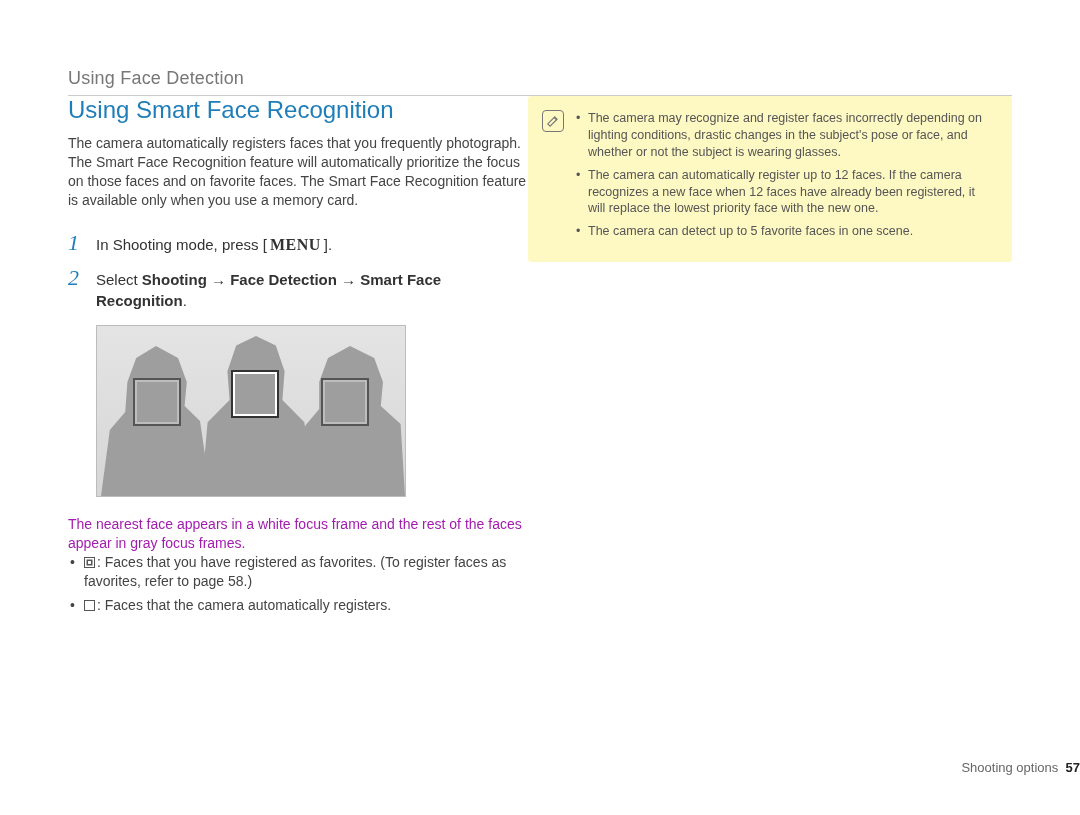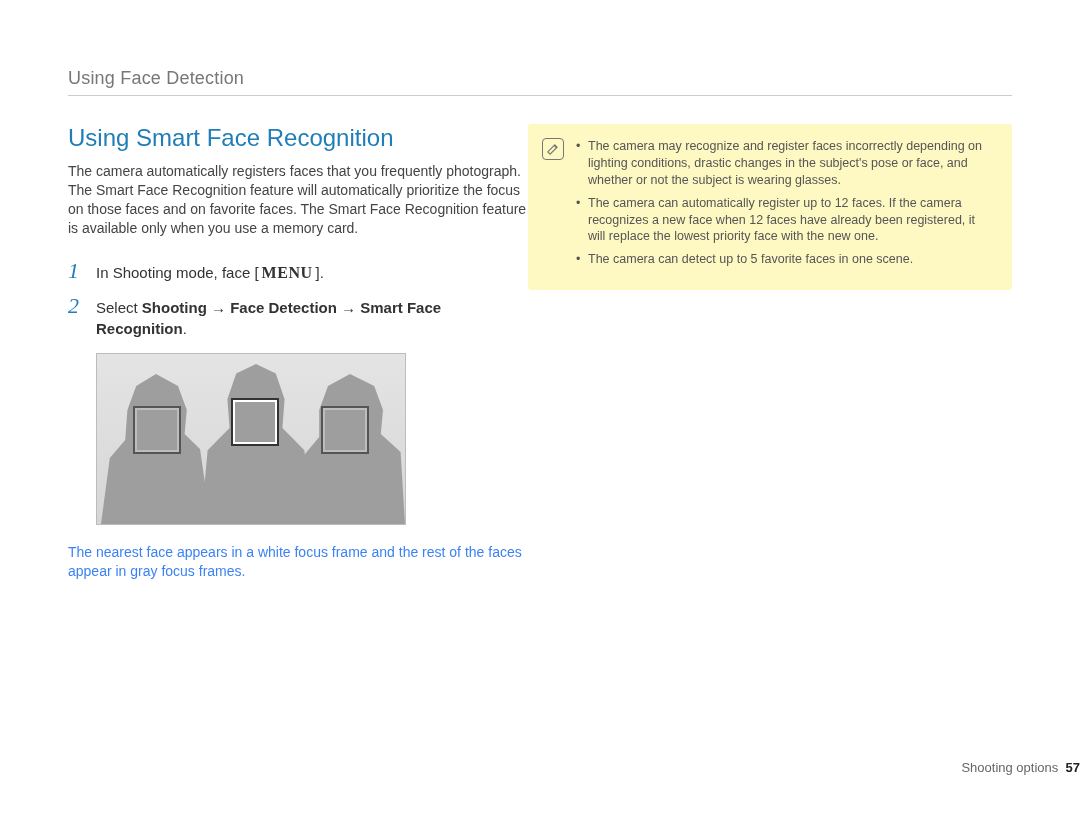--- a/index.html
+++ b/index.html
@@ -11,21 +11,20 @@
     color: #3a3a3a;
     position: relative;
     padding: 68px 68px 0 68px;
   }
   .breadcrumb {
     font-size: 18px;
     color: #777;
     font-weight: 300;
     border-bottom: 1px solid #ccc;
     padding-bottom: 6px;
-    margin-bottom: 28px;
     letter-spacing: 0.2px;
   }
   .columns {
     display: flex;
   }
   .col-left {
     flex: 0 0 460px;
   }
   .col-right {
     flex: 1;
@@ -94,21 +93,21 @@
     position:absolute; width:44px; height:44px;
     border:2px solid #fff; box-shadow:0 0 0 2px #333;
   }
   .face-box.gray { border-color:#bdbdbd; box-shadow:0 0 0 2px #555; }
   .f1 { left:38px; top:54px; }
   .f2 { left:136px; top:46px; } 
   .f3 { left:226px; top:54px; }
   .caption {
     font-size: 14px;
     line-height: 1.35;
-    color: #3b82f6;
+    color: #a21caf;
     margin-bottom: 0;
   }
   .bullets {
     list-style: none;
     font-size: 14px;
     line-height: 1.4;
     color: #444;
   }
   .bullets li { padding-left: 16px; position: relative; margin-bottom: 4px; }
   .bullets li::before {
@@ -154,21 +153,21 @@
 
 <div class="columns">
   <div class="col-left">
     <h2 class="section-title">Using Smart Face Recognition</h2>
     <p class="intro">The camera automatically registers faces that you frequently photograph. The Smart Face Recognition feature will automatically prioritize the focus on those faces and on favorite faces. The Smart Face Recognition feature is available only when you use a memory card.</p>
 
     <ol class="steps">
       <li>
         <span class="step-num">1</span>
         <span class="step-text">
-          <span>In Shooting mode, face [</span><span class="menu-label">MENU</span><span>].</span>
+          <span>In Shooting mode, press [</span><span class="menu-label">MENU</span><span>].</span>
         </span>
       </li>
       <li>
         <span class="step-num">2</span>
         <span class="step-text">
           <span>Select </span><b>Shooting → Face Detection → Smart Face Recognition</b><span>.</span>
         </span>
       </li>
     </ol>
 
@@ -176,20 +175,28 @@
       <div class="person p1"></div>
       <div class="person p2"></div>
       <div class="person p3"></div>
       <div class="face-box gray f1"></div>
       <div class="face-box f2"></div>
       <div class="face-box gray f3"></div>
     </div>
 
     <p class="caption">The nearest face appears in a white focus frame and the rest of the faces appear in gray focus frames.</p>
 
+    <ul class="bullets">
+      <li>
+        <span class="sq-icon double"></span><span>: Faces that you have registered as favorites. (To register faces as favorites, refer to page 58.)</span>
+      </li>
+      <li>
+        <span class="sq-icon"></span><span>: Faces that the camera automatically registers.</span>
+      </li>
+    </ul>
   </div>
 
   <div class="col-right">
     <div class="note-box">
       <span class="note-icon">
         <svg viewBox="0 0 24 24" fill="none" stroke="#777" stroke-width="2">
           <path d="M3 17l4 4 12-12-4-4L3 17z"></path>
             <path d="M14 6l4 4"></path>
         </svg>
       </span>

